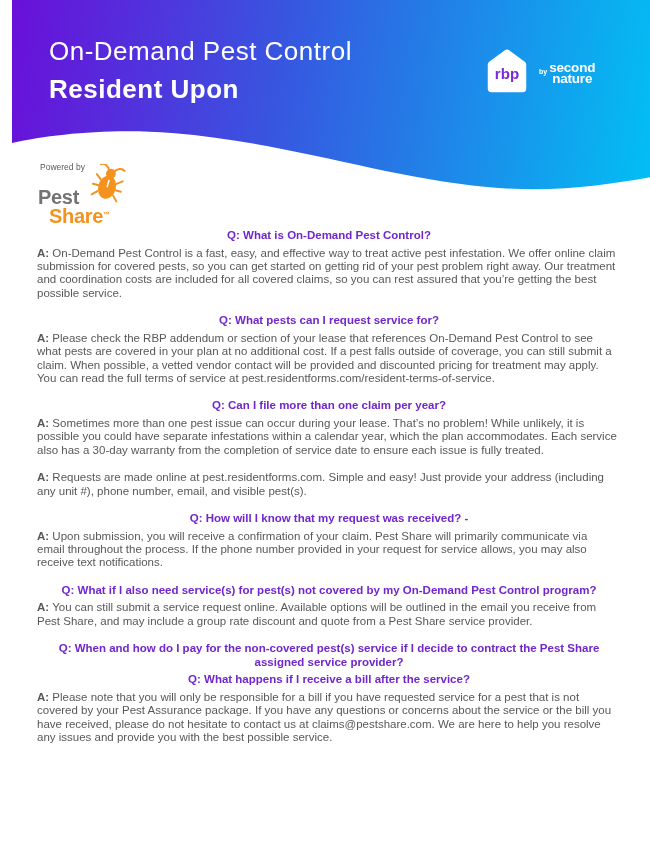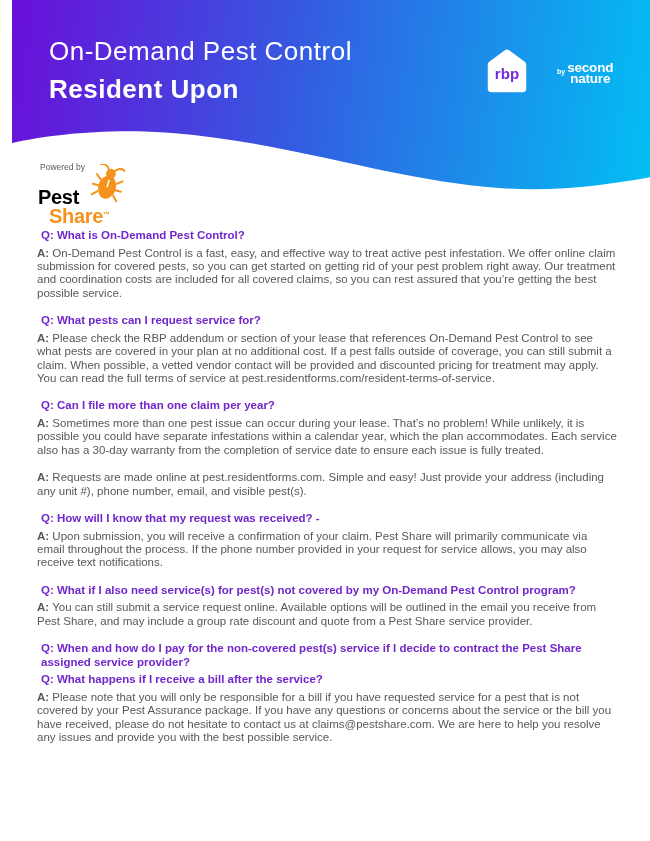--- a/index.html
+++ b/index.html
@@ -8,38 +8,38 @@
 
   
   .header{position:absolute;top:0;left:12px;width:650px;height:215px;
           background:linear-gradient(98deg,#6a0fd9 0%,#3658e0 42%,#00c3f4 100%);}
   .wave{position:absolute;left:0;bottom:0;width:650px;height:90px;display:block;}
   .title-block{position:absolute;left:37px;top:34px;color:#ffffff;}
   .title-line1{font-size:26px;font-weight:500;letter-spacing:.5px;line-height:34px;}
   .title-line2{font-size:26px;font-weight:700;letter-spacing:.5px;line-height:34px;margin-top:4px;}
 
   
-  .rbp-lockup{position:absolute;left:472px;top:47px;display:flex;align-items:center;gap:18px;}
+  .rbp-lockup{position:absolute;left:472px;top:47px;display:flex;align-items:center;}
   .rbp-badge{width:46px;height:52px;display:block;}
   .sn-lockup{margin-left:9px;display:flex;align-items:flex-start;color:#ffffff;}
   .sn-by{font-size:7px;font-weight:700;margin-top:6px;margin-right:2px;}
   .sn-words{font-size:13.5px;font-weight:700;line-height:11.5px;letter-spacing:-.2px;}
   .sn-words .w2{margin-left:3px;}
 
   
   .pestshare{position:absolute;left:38px;top:162px;width:140px;}
   .ps-powered{font-size:8.5px;color:#58595b;margin-left:2px;margin-bottom:16px;}
-  .ps-word1{font-size:20px;font-weight:800;color:#000000;letter-spacing:-.3px;line-height:18px;}
+  .ps-word1{font-size:20px;font-weight:800;color:#737373;letter-spacing:-.3px;line-height:18px;}
   .ps-word2{font-size:20px;font-weight:800;color:#f5921e;letter-spacing:-.3px;line-height:17px;margin-left:11px;}
   .ps-tm{font-size:7px;vertical-align:6px;font-weight:700;}
   .ps-bug{position:absolute;left:52px;top:2px;width:36px;height:42px;}
 
   
   .faq{position:absolute;left:37px;top:229px;width:580px;}
-  .question{font-size:11.5px;font-weight:700;color:#7127cb;line-height:13.6px;margin:0 0 4px 4px;}
+  .question{font-size:11.5px;font-weight:700;color:#7127cb;line-height:13.6px;margin:0 0 4px 4px;text-align:center;}
   .answer{font-size:11.5px;color:#58585a;line-height:13.4px;margin:0 0 14px 0;}
   .a-prefix{font-weight:700;}
 </style>
 </head>
 <body>
 
 <div class="page">
 
   <div class="header">
     <div class="title-block">

